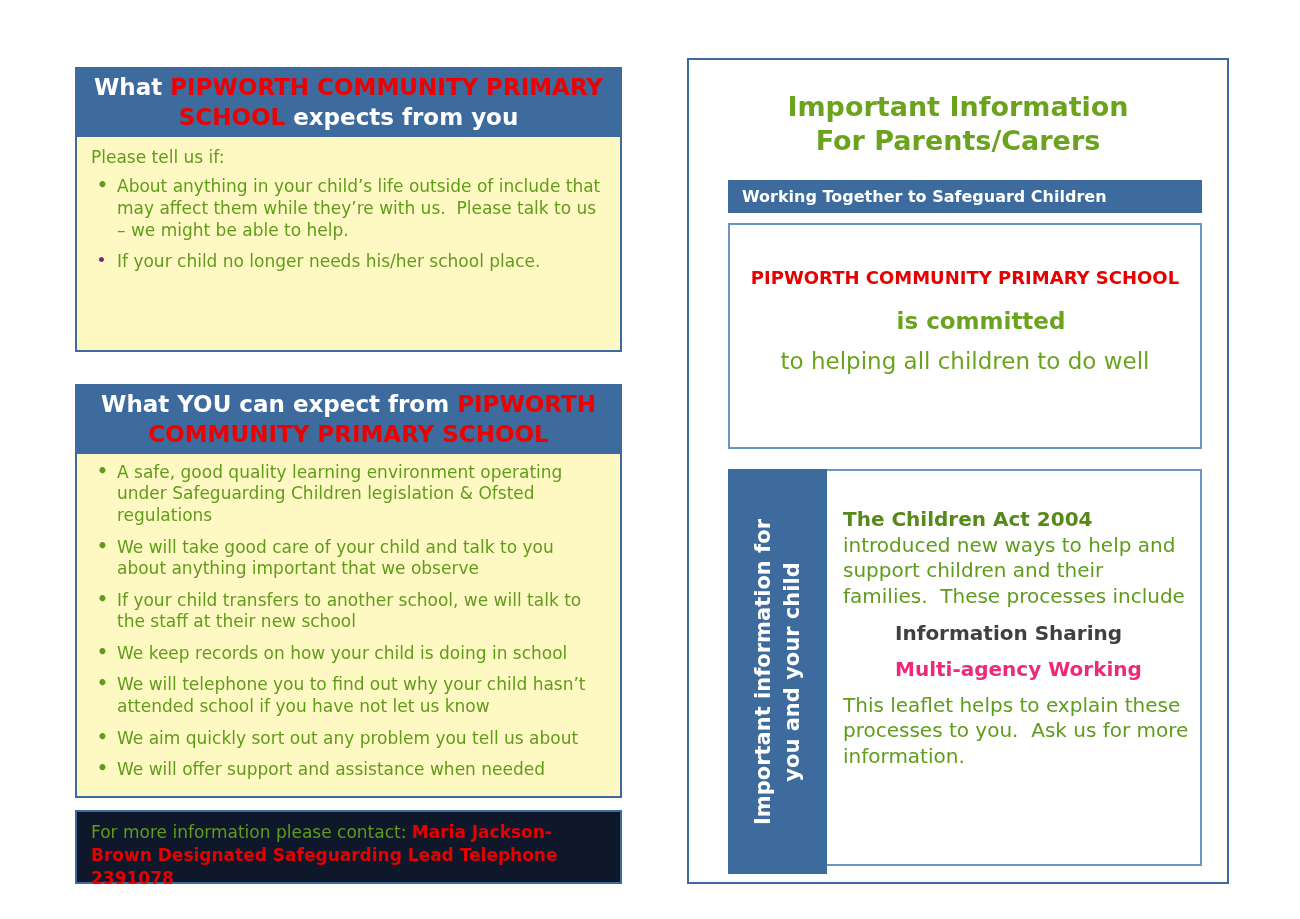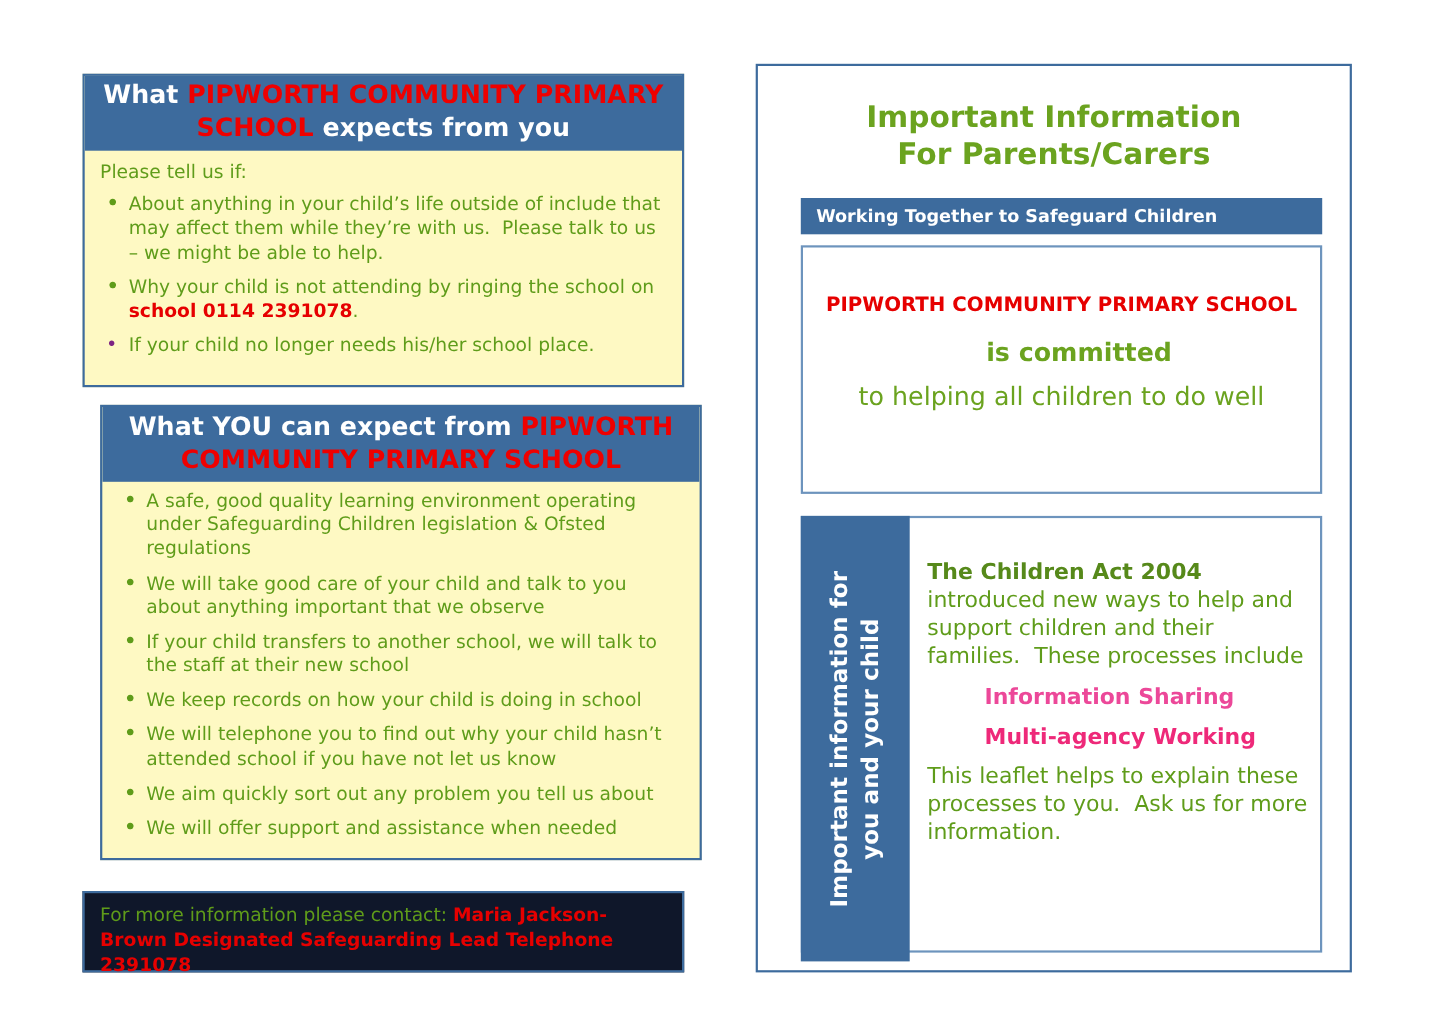--- a/index.html
+++ b/index.html
@@ -4,21 +4,21 @@
 <style>
   * { margin:0; padding:0; box-sizing:border-box; }
   html,body { width:1300px; height:919px; background:#ffffff;
     font-family:"DejaVu Sans","Liberation Sans",sans-serif; }
   .page { position:relative; width:1300px; height:919px; background:#fff; overflow:hidden; }
 
   
   .lbox { position:absolute; left:75px; width:547px; background:#fef9c3;
           border:2px solid #3d6b9d; overflow:hidden; }
   .box1 { top:67px;  height:285px; }
-  .box2 { top:368px; height:414px;margin-left:16px; }
+  .box2 { top:384px; height:414px; }
   .box-header { background:#3d6b9d; color:#fff; text-align:center;
     font-weight:bold; font-size:23px; line-height:1.3; padding:4px 6px; }
   .box-header span { white-space:pre-wrap; }
   .hdr-red { color:#ee0000; }
   .box-body { padding:8px 12px 6px 12px; font-size:17px; line-height:1.27; color:#5f9c1a; }
   .intro { margin:2px 0 8px 2px; white-space:pre-wrap; }
   ul.blist { list-style:none; }
   ul.blist li { position:relative; padding-left:28px; margin-bottom:10px; white-space:pre-wrap; }
   ul.blist li::before { content:"\2022"; position:absolute; left:8px; top:-1px;
     color:#5f9c1a; font-weight:bold; }
@@ -50,39 +50,38 @@
     height:calc(100% + 12px); background:#3d6b9d; }
   .sidebar-text { position:absolute; top:50%; left:50%;
     transform:translate(-50%,-50%) rotate(-90deg); transform-origin:center;
     white-space:nowrap; text-align:center; color:#fff; font-weight:bold;
     font-size:21px; line-height:1.4; }
   .info-content { margin-left:99px; padding:36px 10px 0 14px;
     font-size:20px; line-height:1.28; color:#5f9c1a; }
   .para { white-space:pre-wrap; margin-bottom:12px; }
   .para strong { color:#56891a; }
   .proc { font-weight:bold; margin:10px 0 10px 52px; }
-  .proc-blue   { color:#ec4899; }
+  .proc-blue   { color:#404040; }
   .proc-orange { color:#f5741d; }
   .proc-pink   { color:#ee2979; }
   .closing { white-space:pre-wrap; margin-top:6px; }
 </style>
 </head>
 <body>
 
 <div class="page">
 
   <section class="lbox box1">
     <header class="box-header">
       <span>What </span><span class="hdr-red">PIPWORTH COMMUNITY PRIMARY SCHOOL</span><span> expects from you</span>
     </header>
     <div class="box-body">
       <p class="intro">Please tell us if:</p>
       <ul class="blist">
         <li><span>About anything in your child’s life outside of include that may affect them while they’re with us.  Please talk to us – we might be able to help.</span></li>
-        <li><span>Why your child is not attending by ringing the school on </span><span class="red-bold">school 0114 2391078</span><span>.</span></li>
         <li class="purple-dot"><span>If your child no longer needs his/her school place.</span></li>
       </ul>
     </div>
   </section>
 
   <section class="lbox box2">
     <header class="box-header">
       <span>What YOU can expect from </span><span class="hdr-red">PIPWORTH COMMUNITY PRIMARY SCHOOL</span>
     </header>
     <div class="box-body">

